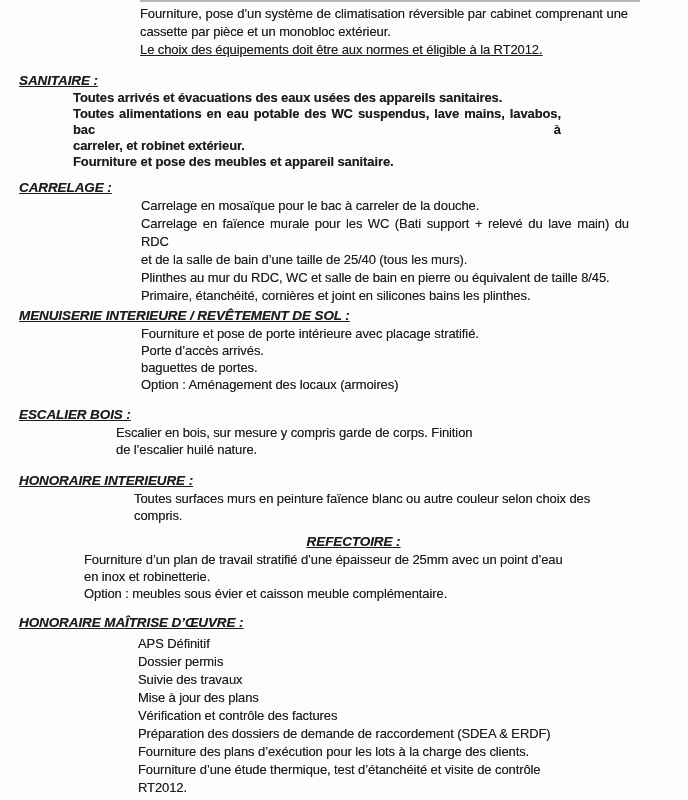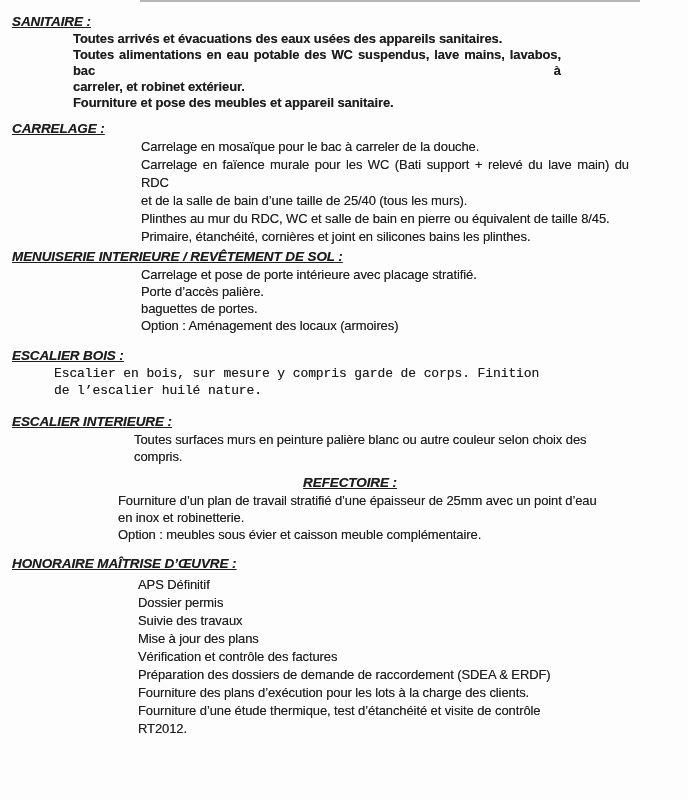--- a/index.html
+++ b/index.html
@@ -19,103 +19,108 @@
   
   .line.j {
     white-space: normal;
     width: 488px;
     text-align: justify;
     text-align-last: justify;
   }
   .line.u { text-decoration: underline; }
 
   .heading {
-    margin-left: 12px;
+    margin-left: 19px;
     line-height: 18px;
     font-weight: bold;
     font-style: italic;
     font-size: 13.5px;
     text-decoration: underline;
     white-space: nowrap;
   }
 
   .intro      { margin: 5px 0 0 140px; line-height: 18px; }
 
   .h-sanitaire  { margin-top: 13px; }
   .b-sanitaire  { margin-left: 73px; line-height: 16px; font-weight: bold; }
 
   .h-carrelage  { margin-top: 9px; }
   .b-carrelage  { margin-left: 141px; line-height: 18px; }
 
   .h-menuiserie { margin-top: 2px; }
   .b-menuiserie { margin-left: 141px; line-height: 17px; }
 
   .h-escalier   { margin-top: 13px; }
-  .b-escalier   { margin-left: 54px; line-height: 17px; font-family: Liberation Mono, monospace; }
+  .b-escalier   { margin-left: 116px; line-height: 17px; }
 
   .h-peinture   { margin-top: 14px; }
   .b-peinture   { margin-left: 134px; line-height: 17px; }
 
   .h-refectoire { margin-top: 9px; text-align: center; }
-  .b-refectoire { margin-left: 118px; line-height: 17px; }
+  .b-refectoire { margin-left: 84px; line-height: 17px; }
 
   .h-honoraire  { margin-top: 12px; }
   .b-honoraire  { margin-top: 3px; margin-left: 138px; line-height: 18px; }
 
   
   .scan-artifact {
     position: absolute;
     top: 0; left: 140px;
     width: 500px; height: 2px;
     background: rgba(95,95,95,0.45);
     filter: blur(0.6px);
   }
 </style>
 </head>
 <body>
 
 <div class="page">
 
   <div class="scan-artifact"></div>
 
+  <div class="intro">
+    <div class="line j">Fourniture, pose d’un système de climatisation réversible par cabinet comprenant une</div>
+    <div class="line">cassette par pièce et un monobloc extérieur.</div>
+    <div class="line u">Le choix des équipements doit être aux normes et éligible à la RT2012.</div>
+  </div>
 
   <div class="heading h-sanitaire">SANITAIRE :</div>
   <div class="b-sanitaire">
     <div class="line">Toutes arrivés et évacuations des eaux usées des appareils sanitaires.</div>
     <div class="line j">Toutes alimentations en eau potable des WC suspendus, lave mains, lavabos, bac à</div>
     <div class="line">carreler, et robinet extérieur.</div>
     <div class="line">Fourniture et pose des meubles et appareil sanitaire.</div>
   </div>
 
   <div class="heading h-carrelage">CARRELAGE :</div>
   <div class="b-carrelage">
     <div class="line">Carrelage en mosaïque pour le bac à carreler de la douche.</div>
     <div class="line j">Carrelage en faïence murale pour les WC (Bati support + relevé du lave main) du RDC</div>
     <div class="line">et de la salle de bain d’une taille de 25/40 (tous les murs).</div>
     <div class="line">Plinthes au mur du RDC, WC et salle de bain en pierre ou équivalent de taille 8/45.</div>
     <div class="line">Primaire, étanchéité, cornières et joint en silicones bains les plinthes.</div>
   </div>
 
   <div class="heading h-menuiserie">MENUISERIE INTERIEURE / REVÊTEMENT DE SOL :</div>
   <div class="b-menuiserie">
-    <div class="line">Carrelage et pose de porte intérieure avec placage stratifié.</div>
-    <div class="line">Porte d’accès palière.</div>
+    <div class="line">Fourniture et pose de porte intérieure avec placage stratifié.</div>
+    <div class="line">Porte d’accès arrivés.</div>
     <div class="line">baguettes de portes.</div>
     <div class="line">Option : Aménagement des locaux (armoires)</div>
   </div>
 
   <div class="heading h-escalier">ESCALIER BOIS :</div>
   <div class="b-escalier">
     <div class="line">Escalier en bois, sur mesure y compris garde de corps. Finition</div>
     <div class="line">de l’escalier huilé nature.</div>
   </div>
 
-  <div class="heading h-peinture">ESCALIER INTERIEURE :</div>
+  <div class="heading h-peinture">HONORAIRE INTERIEURE :</div>
   <div class="b-peinture">
-    <div class="line">Toutes surfaces murs en peinture palière blanc ou autre couleur selon choix des</div>
+    <div class="line">Toutes surfaces murs en peinture faïence blanc ou autre couleur selon choix des</div>
     <div class="line">compris.</div>
   </div>
 
   <div class="heading h-refectoire">REFECTOIRE :</div>
   <div class="b-refectoire">
     <div class="line">Fourniture d’un plan de travail stratifié d’une épaisseur de 25mm avec un point d’eau</div>
     <div class="line">en inox et robinetterie.</div>
     <div class="line">Option : meubles sous évier et caisson meuble complémentaire.</div>
   </div>
 

